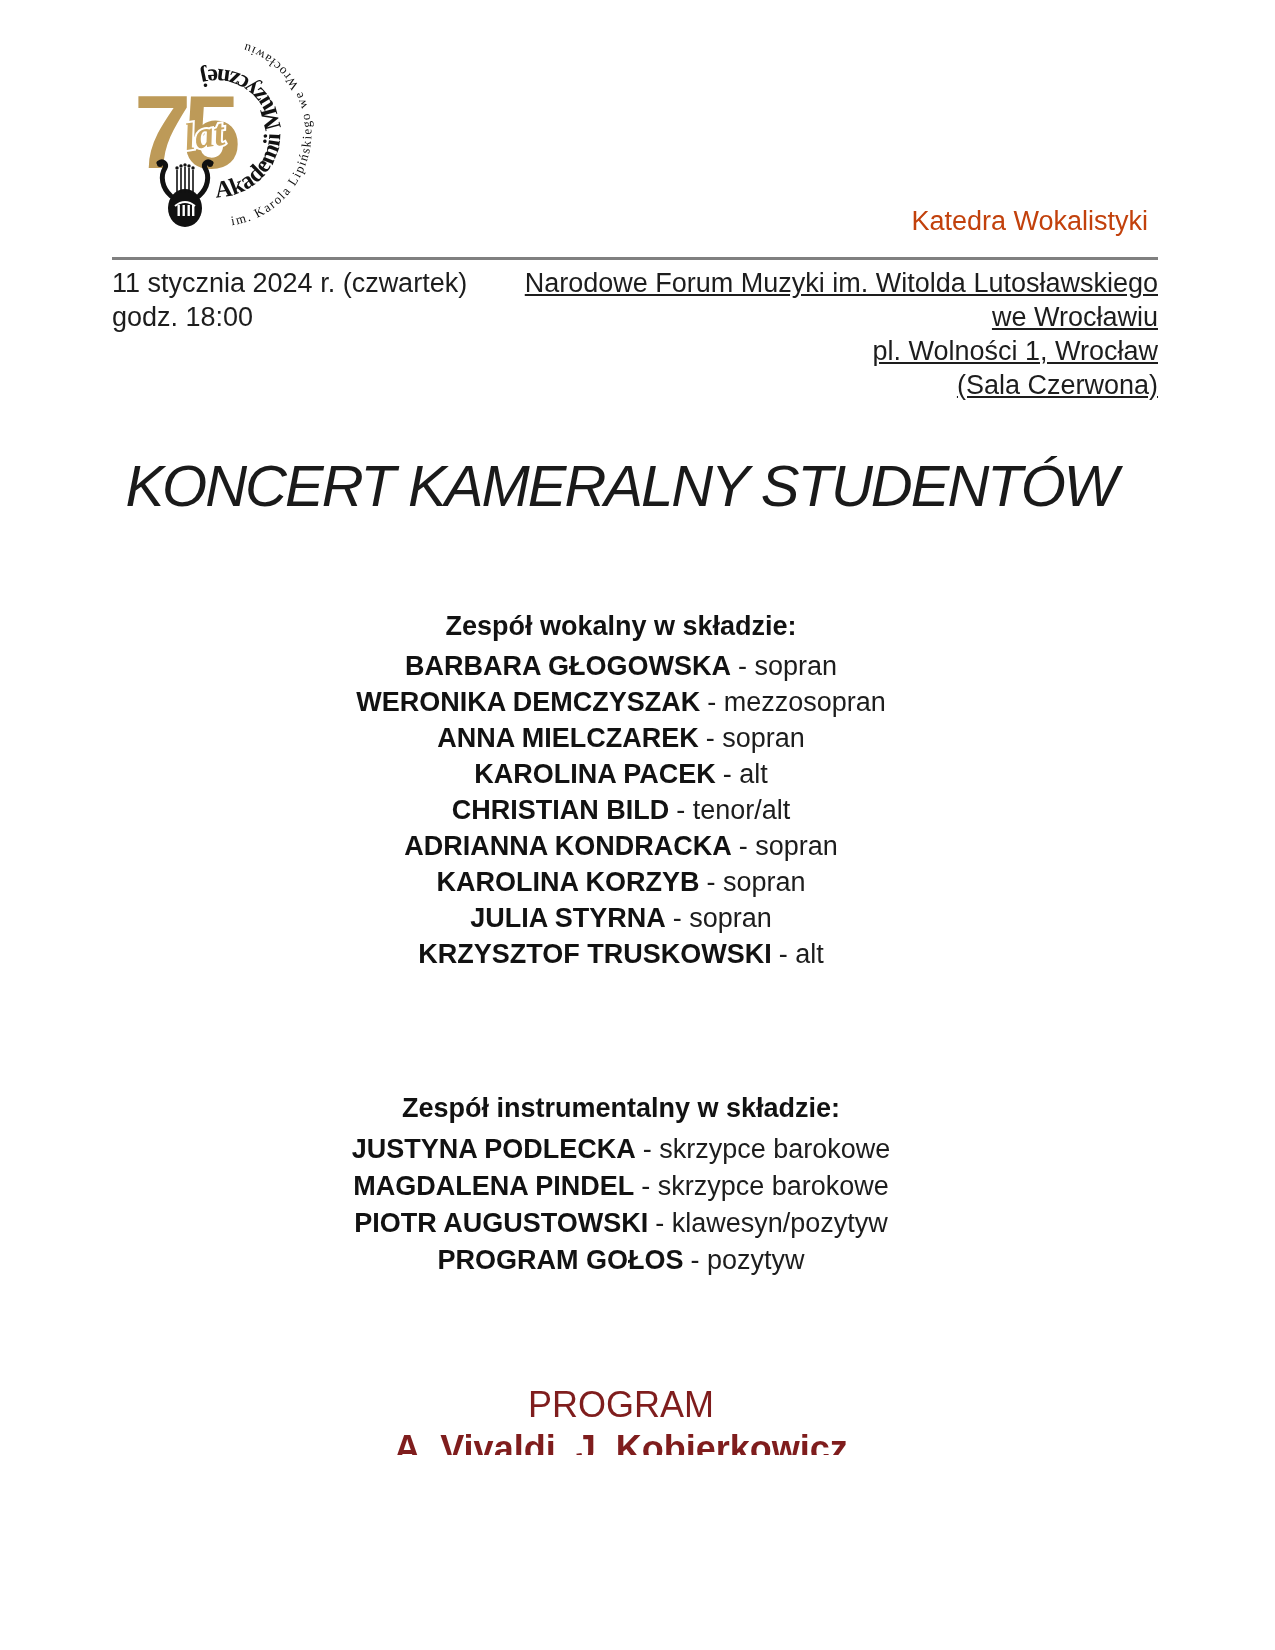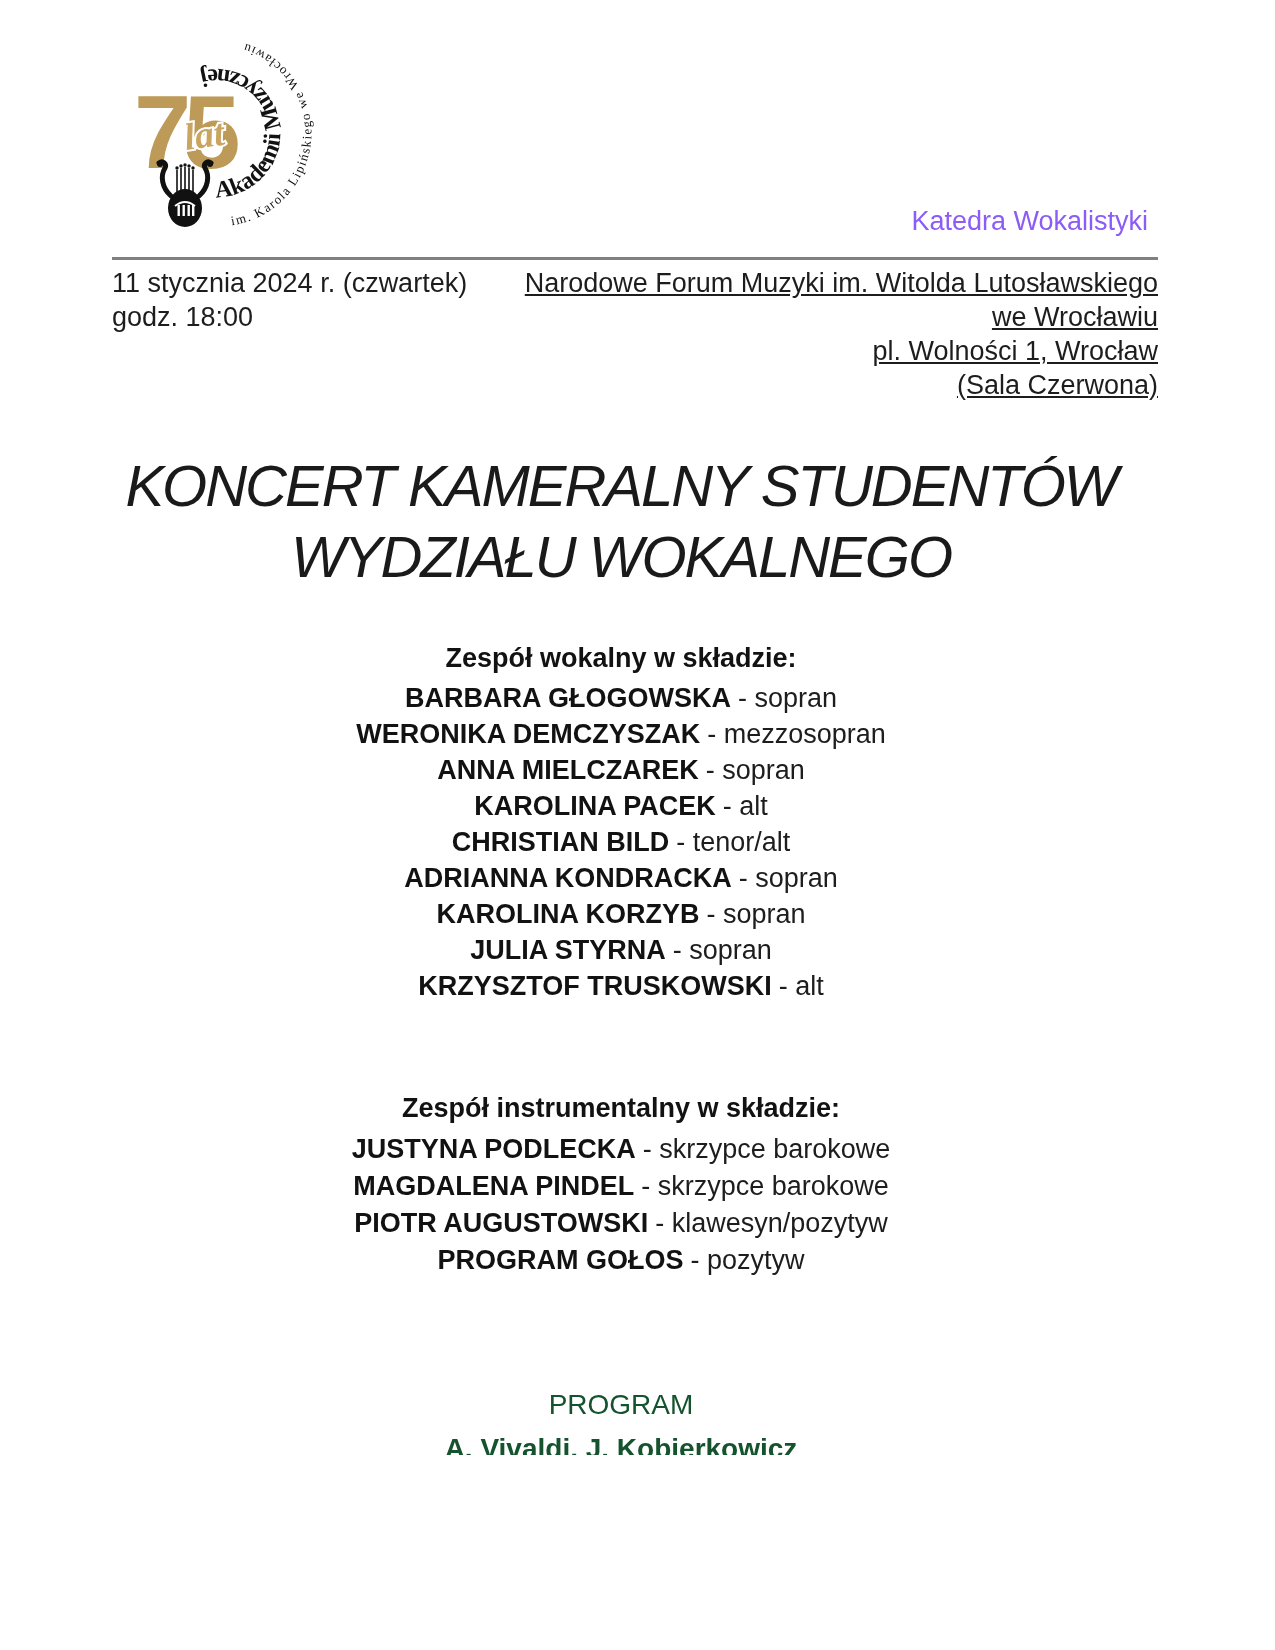--- a/index.html
+++ b/index.html
@@ -10,21 +10,21 @@
     font-family:"Liberation Sans", sans-serif;
     color:#1d1d1d;
     overflow:hidden;
   }
   
   .logo{position:absolute;left:110px;top:40px;width:205px;height:212px;}
   .logo svg{overflow:visible;}
   
   .dept{
     position:absolute;top:206px;right:127px;
-    font-size:27px;line-height:30px;color:#8b5cf6;
+    font-size:27px;line-height:30px;color:#c2410c;
   }
   .rule{
     position:absolute;top:257px;left:112px;width:1046px;height:3px;
     border:none;margin:0;padding:0;
   }
   .info-row{
     position:absolute;top:266px;left:112px;width:1046px;
     display:flex;justify-content:space-between;align-items:flex-start;
   }
   .date-block{font-size:27px;line-height:34px;text-align:left;}
@@ -41,26 +41,26 @@
   .main-title span{display:block;}
   
   .section{
     position:absolute;left:98px;width:1046px;
     text-align:center;font-size:27px;line-height:36px;color:#121212;
   }
   .section .heading{font-weight:bold;margin-bottom:4px;}
   .section .line{white-space:nowrap;}
   .nm{font-weight:bold;}
   .rl{font-weight:normal;margin-left:7px;color:#1d1d1d;}
-  .vocal{top:640px;}
+  .vocal{top:608px;}
   .instrumental{top:1090px;line-height:37px;}
   
   .program{
     position:absolute;top:1386px;left:98px;width:1046px;
-    text-align:center;font-size:28px;line-height:37px;color:#14532d;
+    text-align:center;font-size:36px;line-height:37px;color:#7f1d1d;
   }
   .program .composers{font-weight:bold;margin-top:7px;}
   .admission{
     position:absolute;top:1506px;left:98px;width:1046px;
     text-align:left;font-size:26px;line-height:30px;
   }
   
   .num75{font-family:"Liberation Sans",sans-serif;font-weight:bold;letter-spacing:-8px;}
   .lat-script{font-family:"Liberation Serif",serif;font-style:italic;font-weight:bold;}
   .arc-big{font-family:"Liberation Serif",serif;font-weight:bold;}
@@ -133,21 +133,20 @@
     <div class="venue-block">
       <span>Narodowe Forum Muzyki im. Witolda Lutosławskiego</span>
       <span>we Wrocławiu</span>
       <span>pl. Wolności 1, Wrocław</span>
       <span>(Sala Czerwona)</span>
     </div>
   </div>
 
   <div class="main-title">
     <span>KONCERT KAMERALNY STUDENTÓW</span>
-    <span>WYDZIAŁU WOKALNEGO</span>
   </div>
 
   <div class="section vocal">
     <div class="heading">Zespół wokalny w składzie:</div>
     <div class="line">
       <span class="nm">BARBARA GŁOGOWSKA</span><span class="rl">- sopran</span>
     </div>
     <div class="line">
       <span class="nm">WERONIKA DEMCZYSZAK</span><span class="rl">- mezzosopran</span>
     </div>

